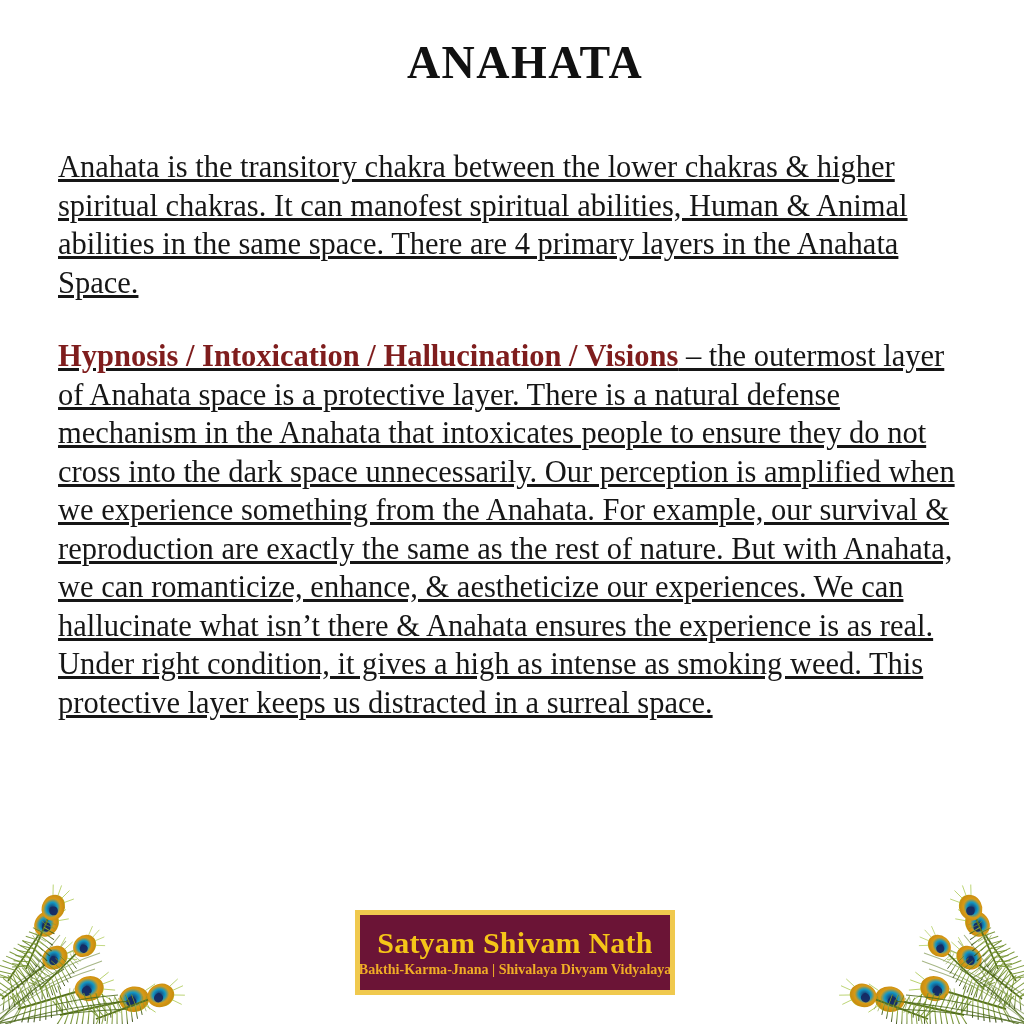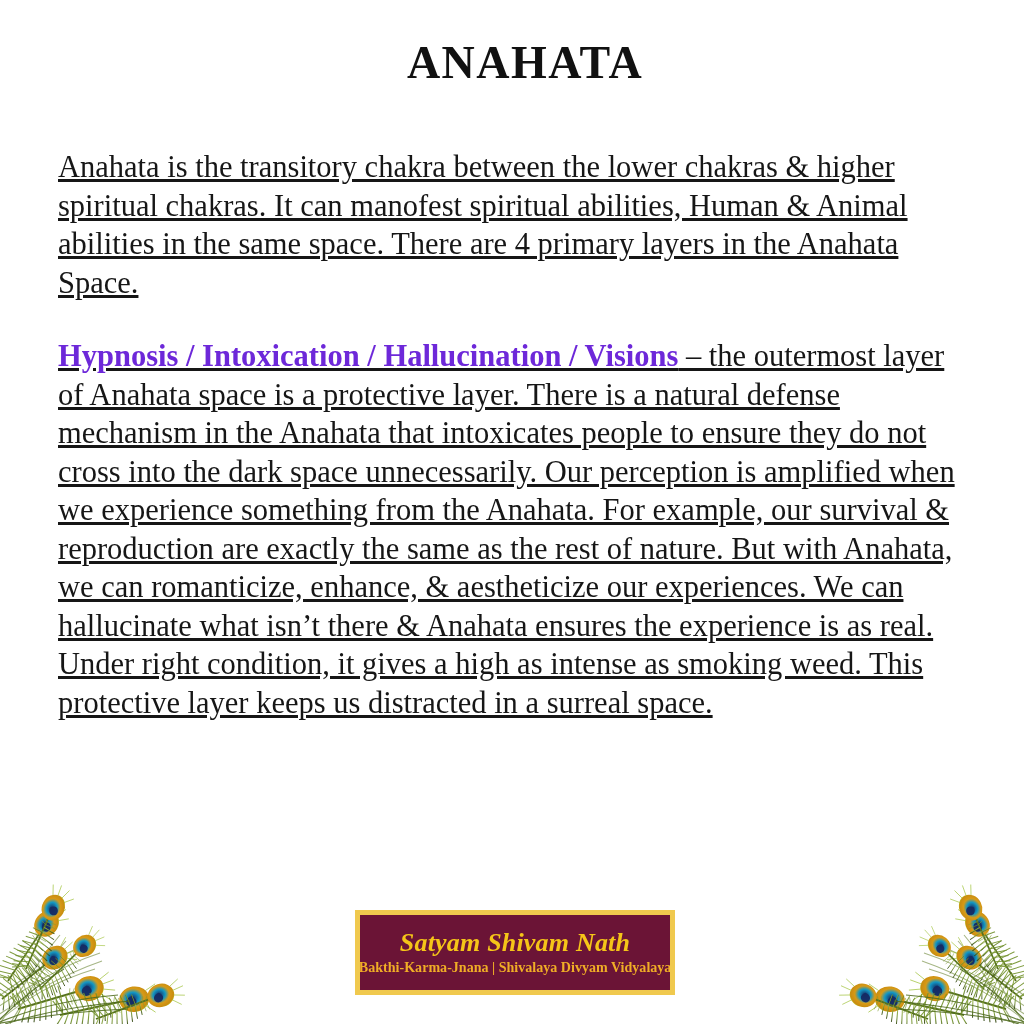--- a/index.html
+++ b/index.html
@@ -50,48 +50,47 @@
     color: #161616;
     margin: 0;
     text-align: left;
     text-decoration: underline;
   }
   .para + .para {
     margin-top: 35px;
   }
   .lead {
     font-weight: bold;
-    color: #6d28d9;
+    color: #7f1d1d;
   }
 
   
   .logo {
     position: absolute;
     left: 355px;
     top: 910px;
     width: 320px;
     height: 85px;
     background: #6b1436;
     border: 5px solid #f0c94e;
     box-sizing: border-box;
     display: flex;
     flex-direction: column;
     align-items: center;
     justify-content: center;
     overflow: hidden;
   }
   .logo-main {
     color: #f5c518;
-    font-size: 26px;
+    font-size: 30px;
     font-weight: bold;
     line-height: 1.05;
     letter-spacing: 0.2px;
     white-space: nowrap;
     font-family: "Liberation Serif", "DejaVu Serif", serif;
-    font-style: italic;
   }
   .logo-sub {
     color: #f0ae26;
     font-size: 14.5px;
     font-weight: bold;
     line-height: 1.1;
     margin-top: 3px;
     white-space: nowrap;
     transform: scaleX(0.97);
     font-family: "Liberation Serif", "DejaVu Serif", serif;

